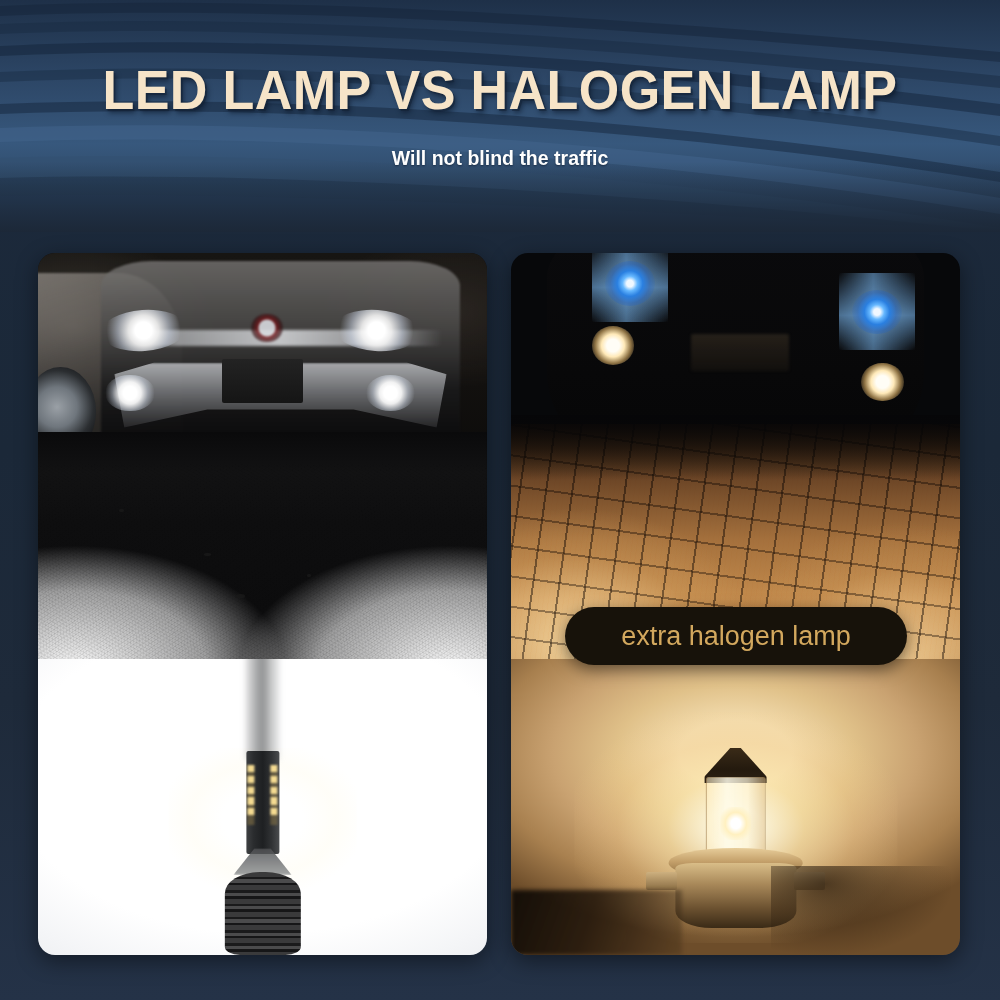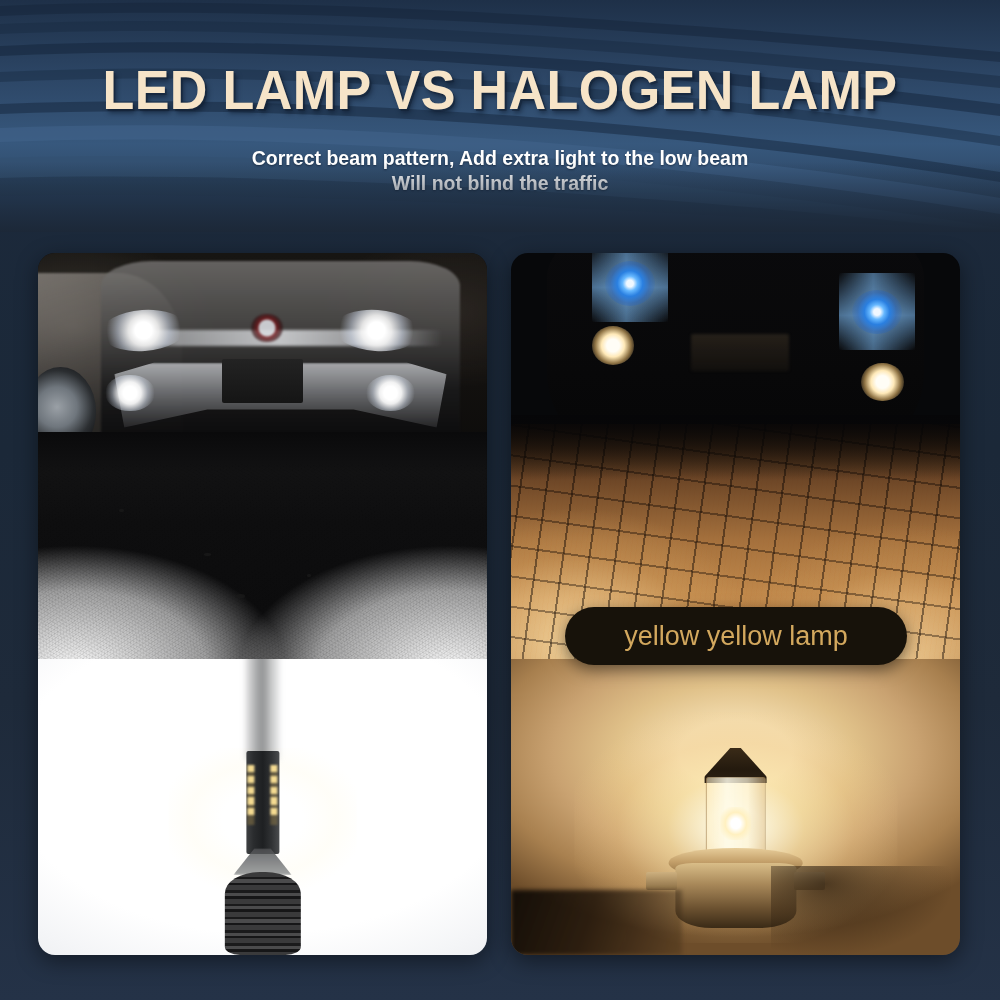--- a/index.html
+++ b/index.html
@@ -431,21 +431,20 @@
         <path d="M0,178 C310,170 700,198 1000,232 L1000,232 L0,232 Z" fill="#1d3047" opacity="0.75"></path>
       </g>
       <g opacity="0.35">
         <path d="M0,196 C310,190 700,214 1000,232 L1000,232 L0,232 Z" fill="#2a4261"></path>
       </g>
     </svg>
 
     <div class="title">LED LAMP VS HALOGEN LAMP</div>
 
     <div class="subtitle">
-      <div>Correct beam pattern, Add extra light to the low beam</div>
       <div>Will not blind the traffic</div>
     </div>
 
     <div class="header-fade"></div>
   </div>
 
   <div class="panels">
 
     <div class="panel">
 
@@ -515,18 +514,18 @@
           <div class="halbulb-ring"></div>
           <div class="halbulb-base"></div>
           <div class="halbulb-tab l"></div>
           <div class="halbulb-tab r"></div>
           <div class="halbulb-wire"></div>
           <div class="halbulb-shadow"></div>
         </div>
       </div>
 
       <div class="pill pill-hal">
-        <span>yellow yellow lamp</span>
+        <span>extra halogen lamp</span>
       </div>
     </div>
 
   </div>
 </div>
 
 </body></html>

